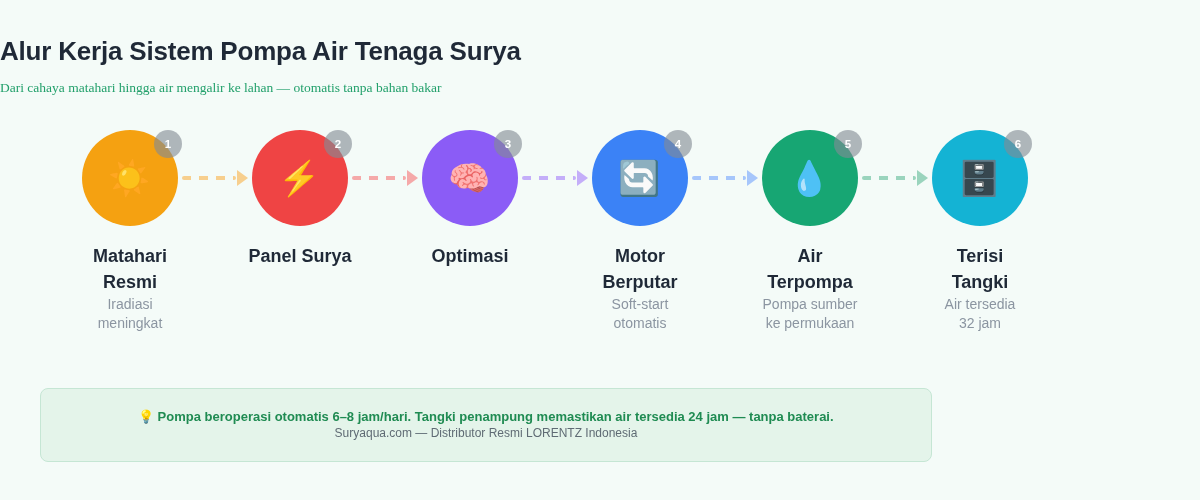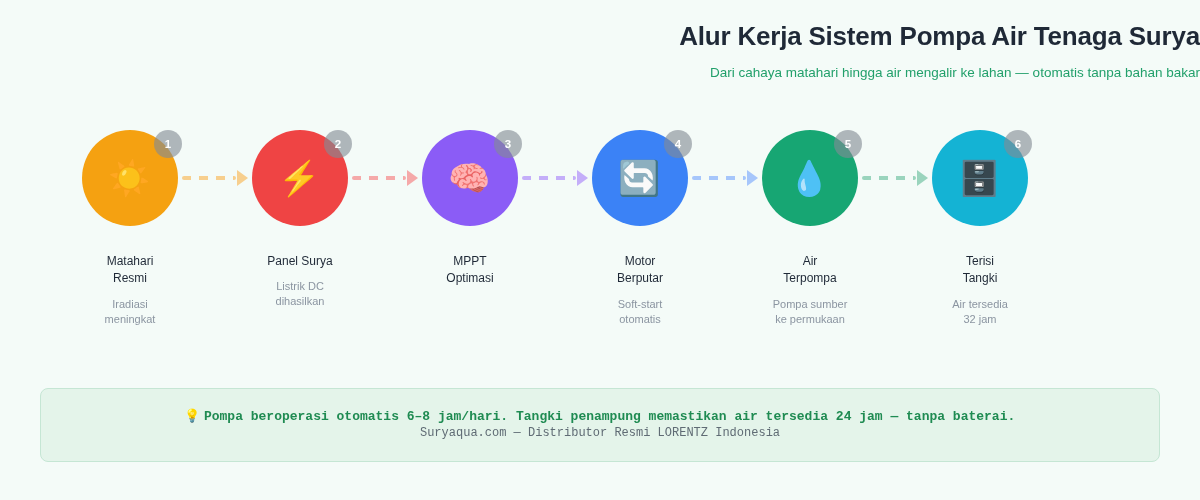--- a/index.html
+++ b/index.html
@@ -19,22 +19,22 @@
   .page {
     width: 1200px;
     height: 500px;
     position: relative;
     background: #f4fbf8;
   }
 
   
   .header {
     width: 100%;
-    padding-top: 21px;
-    text-align: right;
+    padding-top: 36px;
+    text-align: left;
   }
 
   .title {
     font-size: 26px;
     font-weight: bold;
     color: #1f2937;
     letter-spacing: -0.2px;
     line-height: 1.2;
   }
 
@@ -90,30 +90,29 @@
     background: rgba(130, 138, 148, 0.62);
     color: #ffffff;
     font-size: 11.5px;
     font-weight: bold;
     display: flex;
     align-items: center;
     justify-content: center;
   }
 
   .step-label {
-    margin-top: 27px;
-    font-size: 12px;
-    font-weight: normal;
+    margin-top: 17px;
+    font-size: 18px;
+    font-weight: bold;
     color: #1f2937;
     line-height: 1.45;
   }
 
   .step-desc {
-    margin-top: 9px;
-    font-size: 11px;
+    font-size: 14px;
     color: #8b95a1;
     line-height: 1.35;
   }
 
   
   .connector {
     position: absolute;
     top: 48px;
     height: 12px;
     margin-top: -6px;
@@ -135,27 +134,26 @@
     border-left-style: solid;
     border-left-width: 11px;
     margin-left: 1px;
   }
 
   
   .callout {
     position: absolute;
     left: 40px;
     top: 388px;
-    width: 1120px;
+    width: 892px;
     padding: 19px 20px 20px 20px;
     background: #e4f4ea;
     border: 1px solid #c5e6d4;
     border-radius: 8px;
     text-align: center;
-    font-family: Liberation Mono, monospace;
   }
 
   .callout-main {
     font-size: 13px;
     font-weight: bold;
     color: #1f8b52;
     line-height: 1.35;
   }
 
   .callout-bulb {
@@ -169,21 +167,21 @@
     line-height: 1.3;
   }
 </style>
 </head>
 <body style="background: rgb(244, 251, 248);">
 
 <div class="page" style="background: rgb(244, 251, 248);">
 
   <div class="header">
     <div class="title" style="color: rgb(31, 41, 55);">Alur Kerja Sistem Pompa Air Tenaga Surya</div>
-    <div class="subtitle" style="color: rgb(34, 160, 107);">Dari cahaya matahari hingga air mengalir ke lahan — otomatis tanpa bahan bakar</div>
+    <div class="subtitle" style="color: rgb(34, 160, 107); font-family: Liberation Serif, serif;">Dari cahaya matahari hingga air mengalir ke lahan — otomatis tanpa bahan bakar</div>
   </div>
 
   <div class="flow" id="flow-band">
       <div class="connector" style="left: 182px; width: 66px;">
         <div class="conn-line" style="background: repeating-linear-gradient(to right, rgb(247, 207, 142) 0px, rgb(247, 207, 142) 9px, rgba(0, 0, 0, 0) 9px, rgba(0, 0, 0, 0) 17px);"></div>
         <div class="conn-head" style="border-left-color: rgb(247, 207, 142);"></div>
       </div>
       <div class="step" style="left: 130px;">
         <div class="circle-wrap">
           <div class="circle" style="background: rgb(245, 161, 17);">
@@ -207,38 +205,33 @@
       <div class="step" style="left: 300px;">
         <div class="circle-wrap">
           <div class="circle" style="background: rgb(239, 68, 68);">
             <span>⚡</span>
           </div>
           <div class="badge">2</div>
         </div>
         <div class="step-label">
           <div>Panel Surya</div>
         </div>
-        <div class="step-desc">
-          <div>Listrik DC</div>
-          <div>dihasilkan</div>
-        </div>
       </div>
       <div class="connector" style="left: 522px; width: 66px;">
         <div class="conn-line" style="background: repeating-linear-gradient(to right, rgb(196, 174, 249) 0px, rgb(196, 174, 249) 9px, rgba(0, 0, 0, 0) 9px, rgba(0, 0, 0, 0) 17px);"></div>
         <div class="conn-head" style="border-left-color: rgb(196, 174, 249);"></div>
       </div>
       <div class="step" style="left: 470px;">
         <div class="circle-wrap">
           <div class="circle" style="background: rgb(139, 92, 246);">
             <span>🧠</span>
           </div>
           <div class="badge">3</div>
         </div>
         <div class="step-label">
-          <div>MPPT</div>
           <div>Optimasi</div>
         </div>
       </div>
       <div class="connector" style="left: 692px; width: 66px;">
         <div class="conn-line" style="background: repeating-linear-gradient(to right, rgb(166, 198, 251) 0px, rgb(166, 198, 251) 9px, rgba(0, 0, 0, 0) 9px, rgba(0, 0, 0, 0) 17px);"></div>
         <div class="conn-head" style="border-left-color: rgb(166, 198, 251);"></div>
       </div>
       <div class="step" style="left: 640px;">
         <div class="circle-wrap">
           <div class="circle" style="background: rgb(59, 130, 246);">

